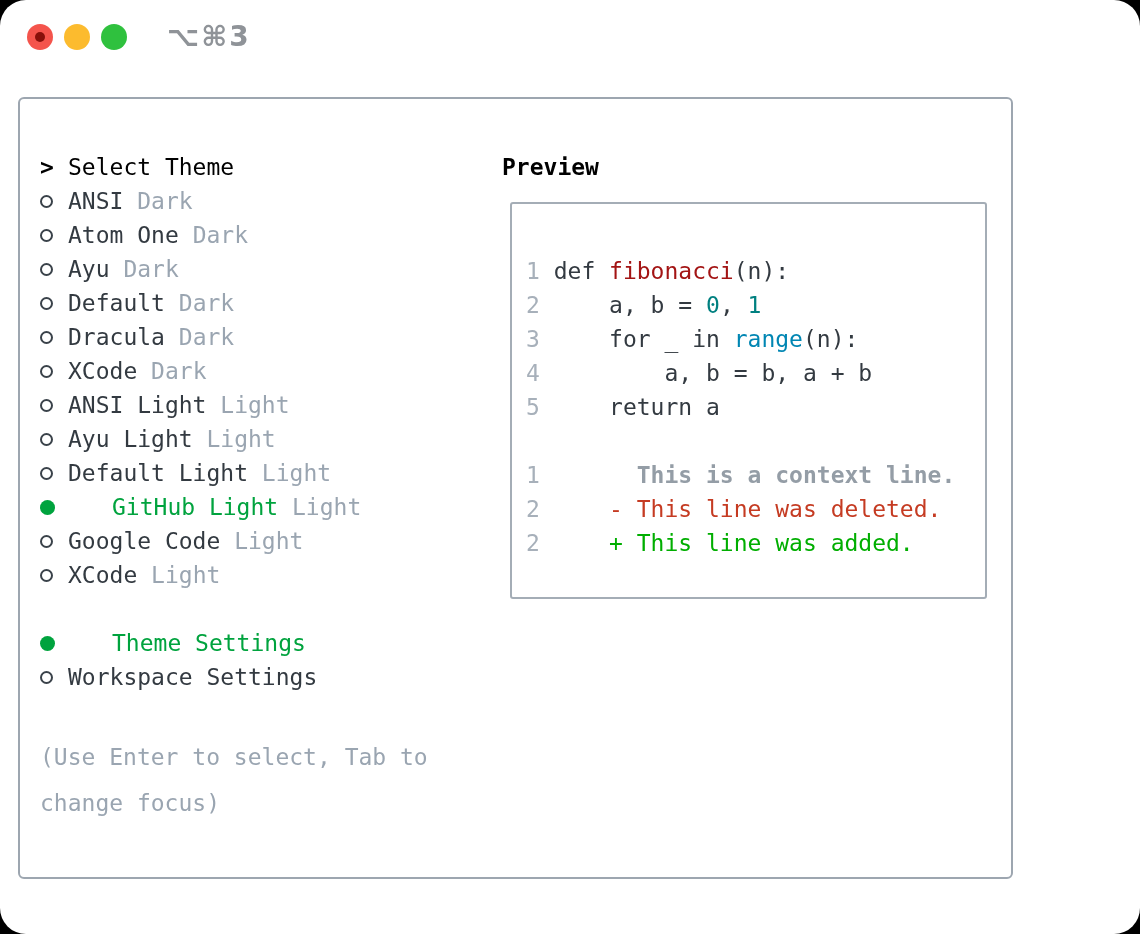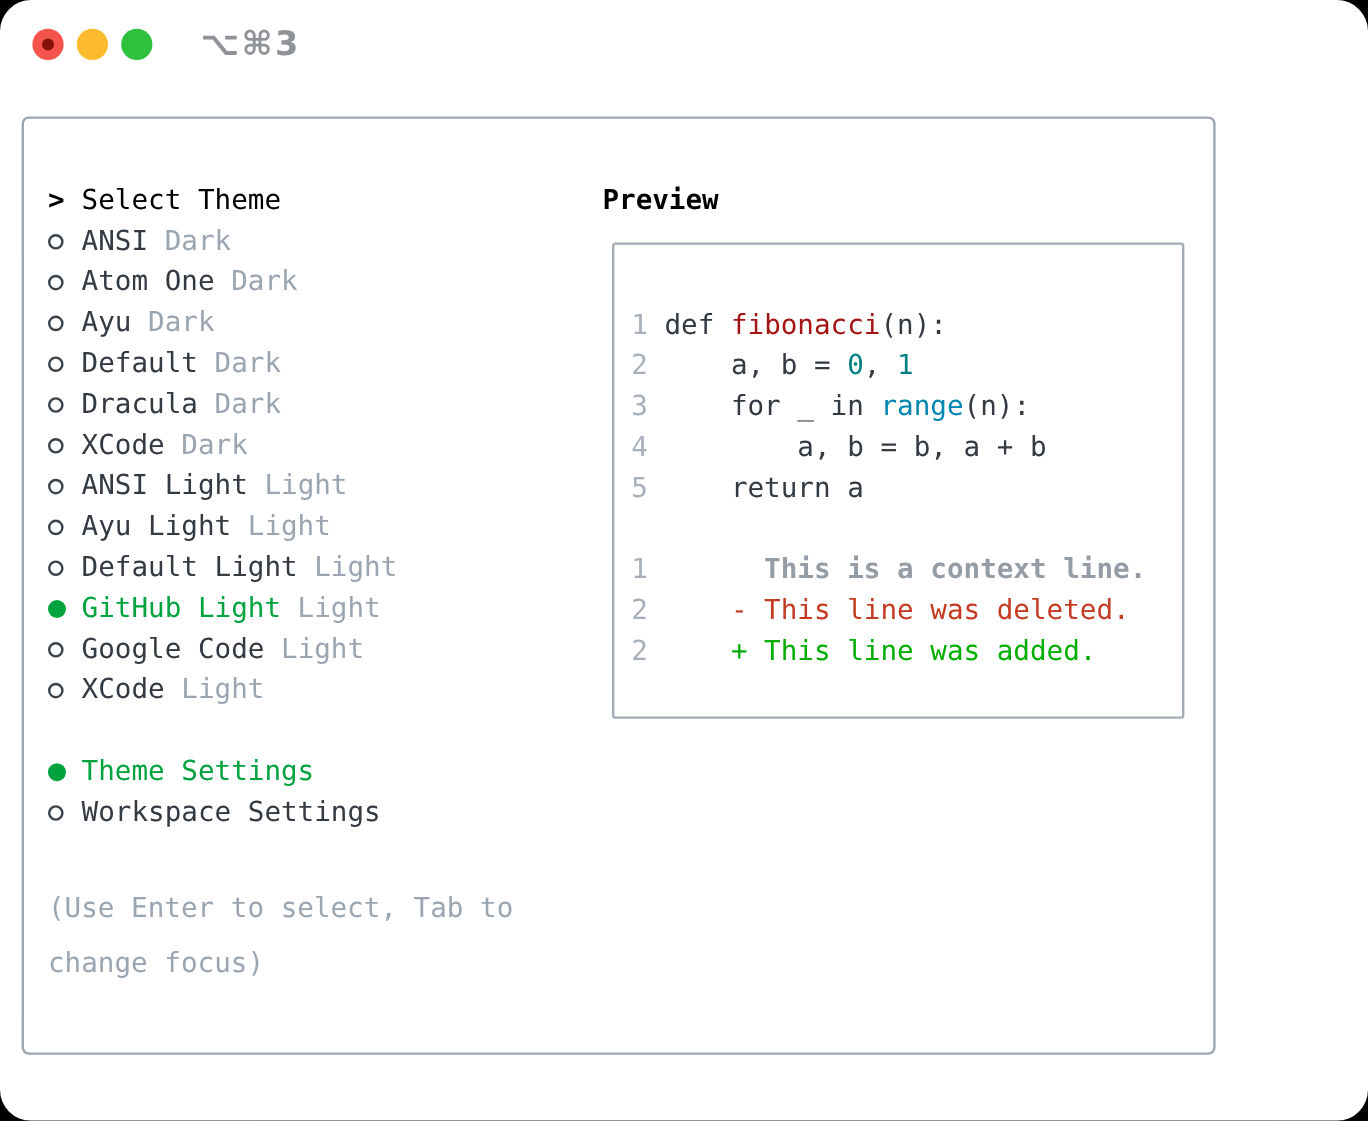--- a/index.html
+++ b/index.html
@@ -31,21 +31,21 @@
     border:2px solid #9da6b0;border-radius:6px;background:#fff;
   }
   .row{display:flex;align-items:center;height:34px;white-space:pre;font-size:23px;color:var(--ink);}
   .marker{flex:none;width:28px;height:34px;display:flex;align-items:center;}
   .left-col{position:absolute;left:20px;top:51px;}
   .prompt{font-weight:700;color:#000;}
   .section-title{font-weight:400;color:#000;}
   .apply-title{color:#111;}
   .opt-variant{color:var(--muted);}
   .theme-row .opt-name{color:var(--ink);}
-  .theme-row.selected .opt-name{color:var(--green);}
+  .theme-row.selected .opt-name{color:var(--green);margin-left:44px;}
   .radio{width:13px;height:13px;border:2px solid #3a424a;border-radius:50%;}
   .radio.on{width:15px;height:15px;border:none;background:var(--green);}
   .hint{color:var(--muted);margin-top:12px;}
   
   .preview-title{position:absolute;left:482px;top:51px;height:34px;display:flex;align-items:center;
     font-size:23px;font-weight:700;color:#000;}
   .preview-box{
     position:absolute;left:490px;top:103px;width:477px;height:397px;
     border:2px solid #a4adb6;border-radius:3px;background:#fff;
     padding:50px 0 0 14px;overflow:hidden;

